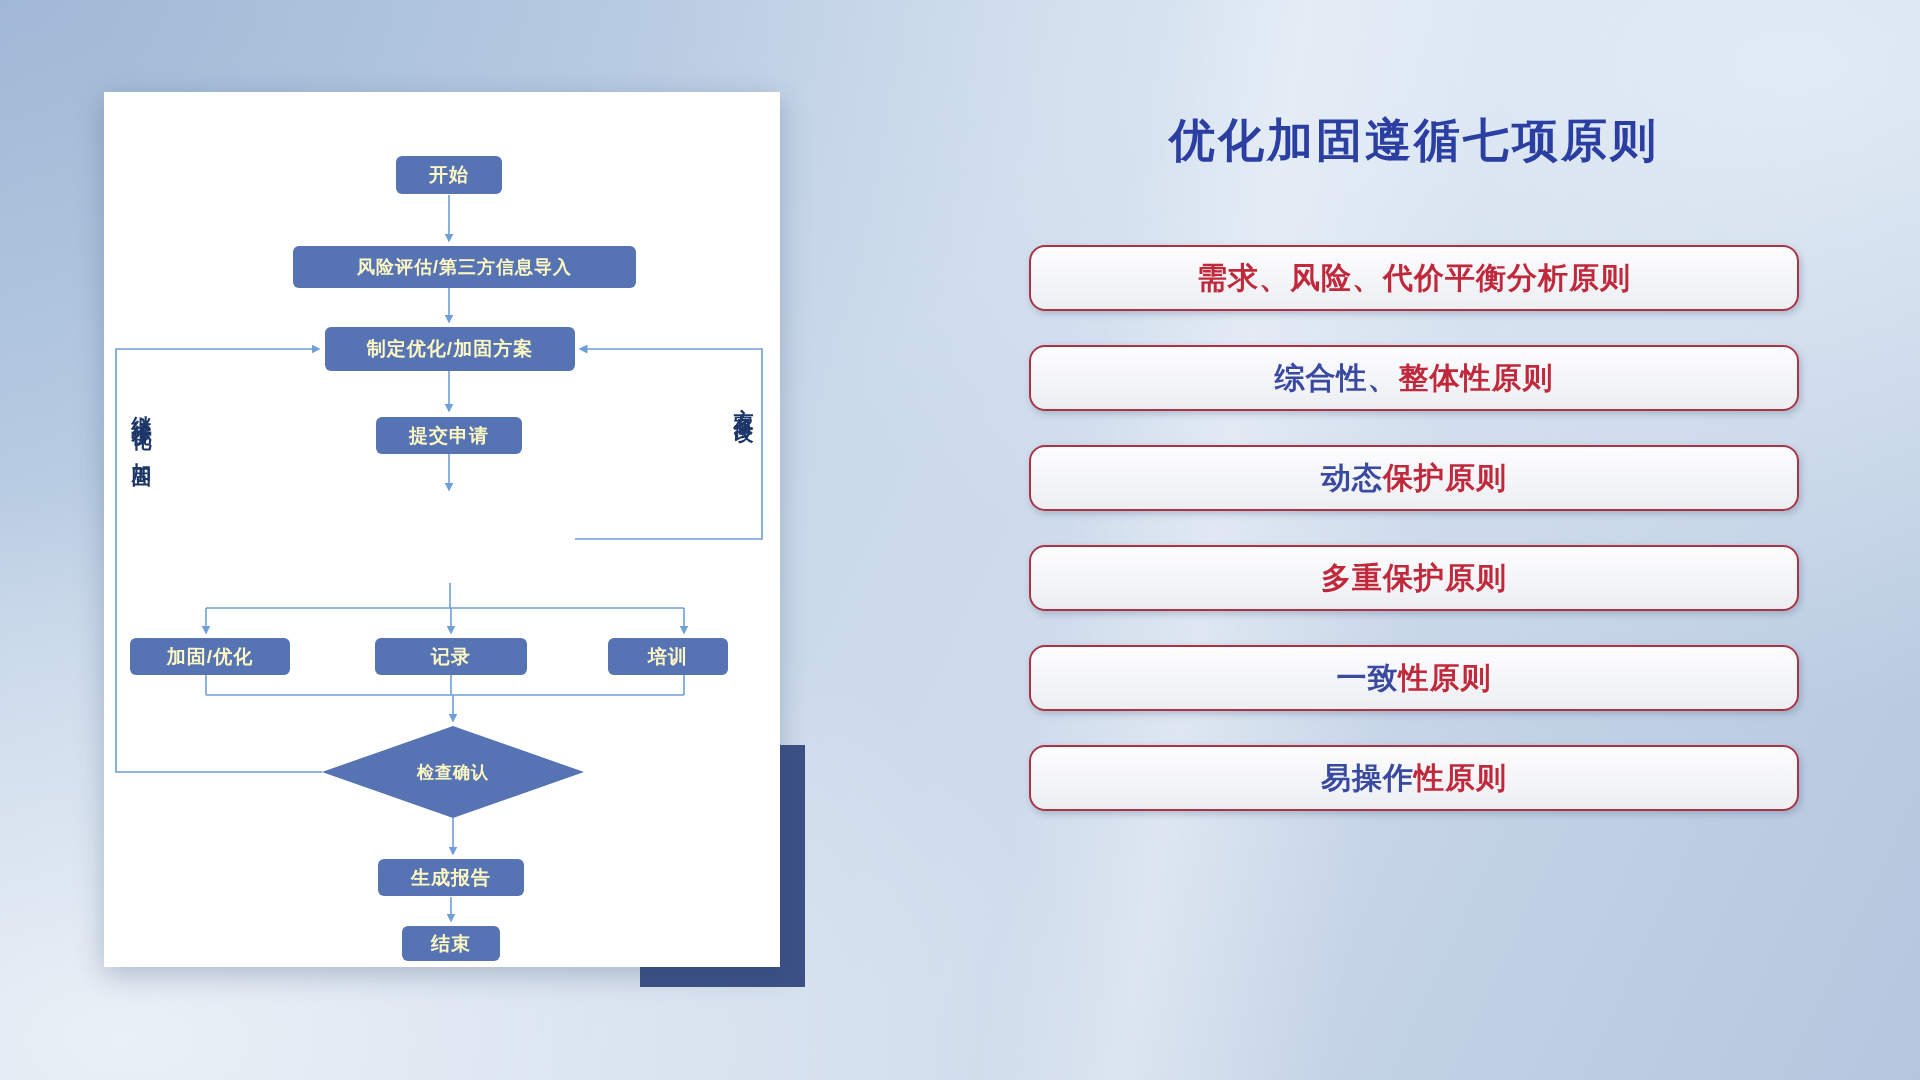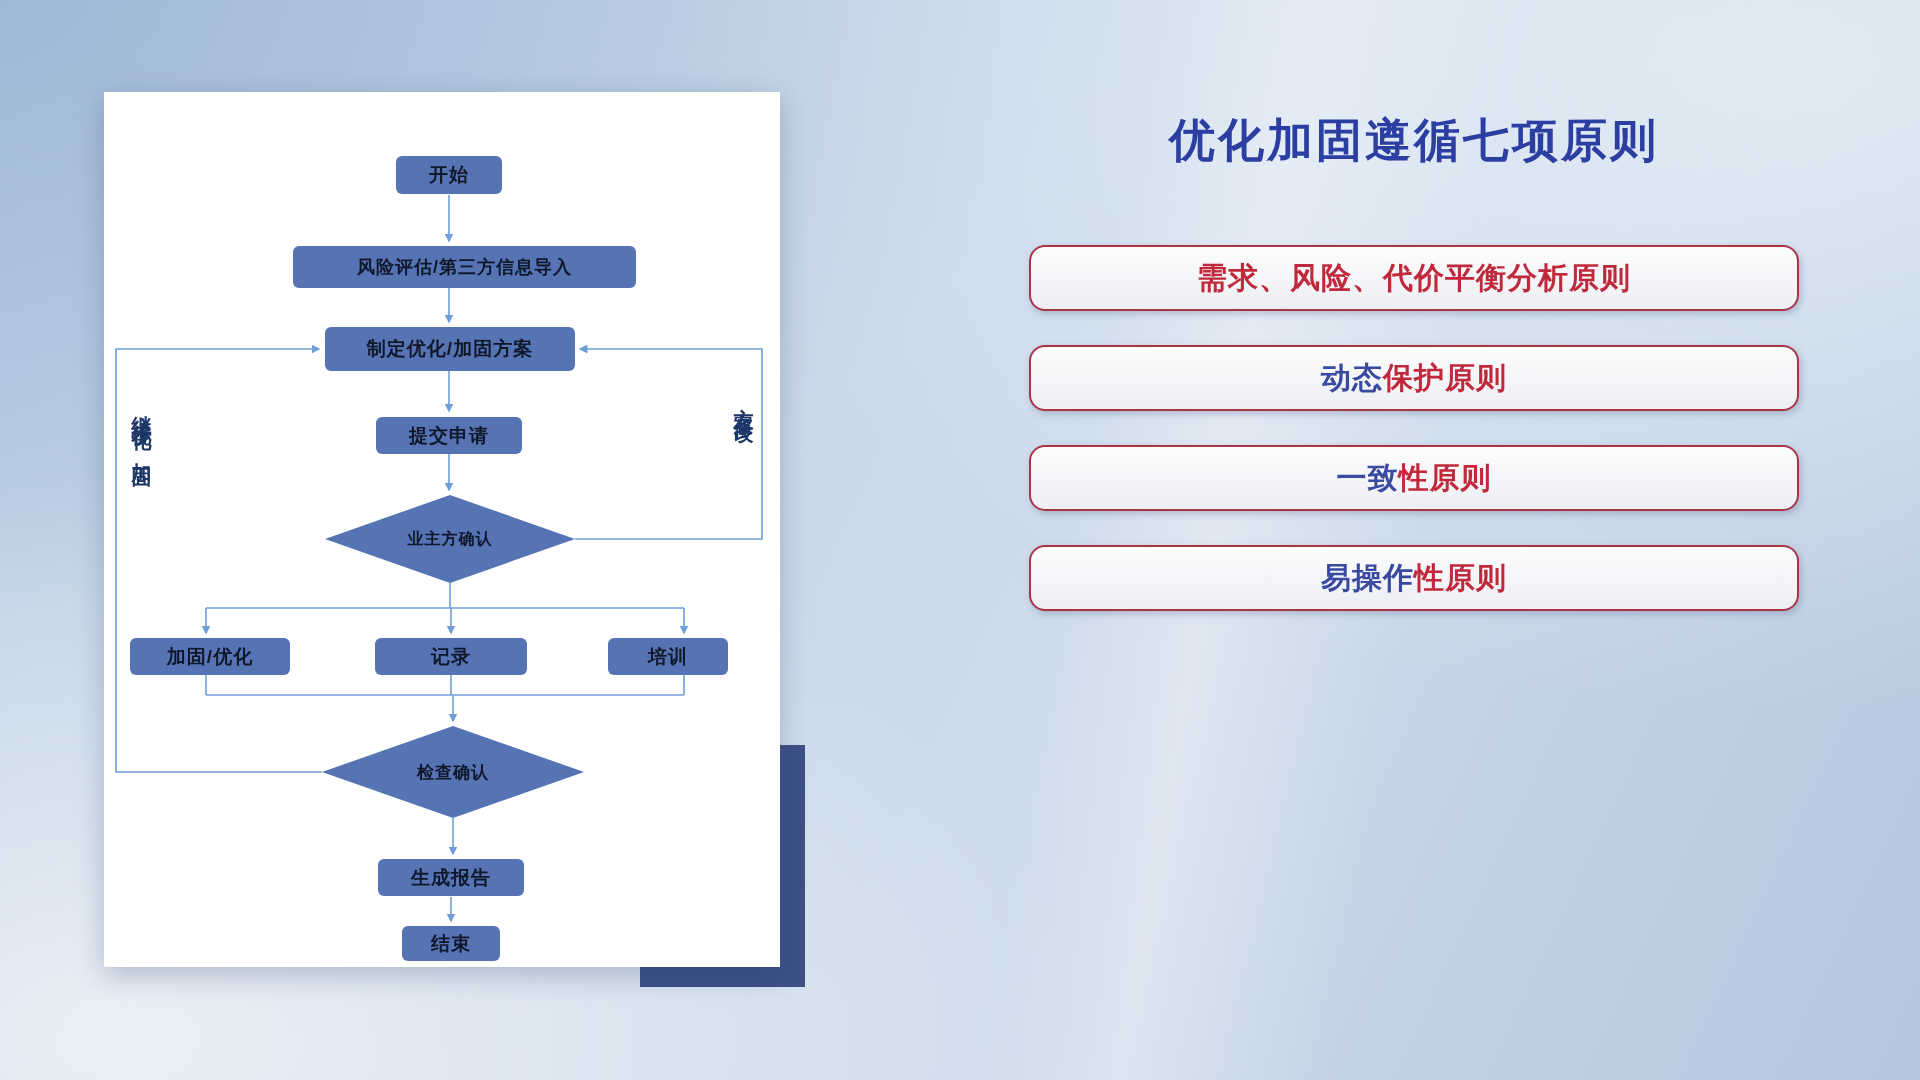--- a/index.html
+++ b/index.html
@@ -18,21 +18,21 @@
   
   .card-shadow { position:absolute; left:640px; top:745px; width:165px; height:242px;
     background:var(--card-shadow-navy,#3d5186); }
   .flow-card { position:absolute; left:104px; top:92px; width:676px; height:875px;
     background:#ffffff; box-shadow:0 8px 26px rgba(40,60,100,.28); }
 
   .connectors { position:absolute; left:0; top:0; width:676px; height:875px; }
   .connectors polyline { fill:none; stroke:var(--connector-blue,#6f9fd8); stroke-width:1.6; }
   .connectors .ah { fill:var(--connector-blue,#6f9fd8); }
 
-  .node { position:absolute; background:var(--node-blue,#5673b4); color:#0f172a;
+  .node { position:absolute; background:var(--node-blue,#5673b4); color:#fef9c3;
     font-weight:bold; font-size:19px; display:flex; align-items:center; justify-content:center;
     border-radius:6px; letter-spacing:1px; }
   .diamond { clip-path:polygon(50% 0,100% 50%,50% 100%,0 50%); border-radius:0; font-size:16px; }
 
   .n-start   { left:292px; top:64px;  width:106px; height:38px; }
   .n-risk    { left:189px; top:154px; width:343px; height:42px; font-size:18px; }
   .n-plan    { left:221px; top:235px; width:250px; height:44px; }
   .n-submit  { left:272px; top:325px; width:146px; height:37px; }
   .n-owner   { left:221px; top:403px; width:250px; height:88px; }
   .n-harden  { left:26px;  top:546px; width:160px; height:37px; }
@@ -103,41 +103,47 @@
 
       <polyline points="471,447 658,447 658,257 476,257" marker-end="url(#ah)"></polyline>
 
       <polyline points="218,680 12,680 12,257 215,257" marker-end="url(#ah)"></polyline>
     </svg>
 
     <div class="node n-start">开始</div>
     <div class="node n-risk">风险评估/第三方信息导入</div>
     <div class="node n-plan">制定优化/加固方案</div>
     <div class="node n-submit">提交申请</div>
-    <div class="node diamond n-owner">业主方确认</div>
     <div class="node n-harden">加固/优化</div>
     <div class="node n-record">记录</div>
     <div class="node n-train">培训</div>
     <div class="node diamond n-check">检查确认</div>
     <div class="node n-report">生成报告</div>
     <div class="node n-end">结束</div>
 
     <div class="vlabel vlabel-left">继续优化/加固</div>
     <div class="vlabel vlabel-right">方案修改</div>
   </div>
 
   <div class="panel-title">优化加固遵循七项原则</div>
 
   <div class="principles" id="principles">
       <div class="principle">
         <span style="color: rgb(192, 41, 60);">需求、风险、代价平衡分析原则</span>
       </div>
       <div class="principle">
+        <span style="color: rgb(58, 74, 160);">综合性、</span>
+        <span style="color: rgb(192, 41, 60);">整体性原则</span>
+      </div>
+      <div class="principle">
         <span style="color: rgb(58, 74, 160);">动态</span>
         <span style="color: rgb(192, 41, 60);">保护原则</span>
+      </div>
+      <div class="principle">
+        <span style="color: rgb(192, 41, 60);">多重保护原则</span>
       </div>
       <div class="principle">
         <span style="color: rgb(58, 74, 160);">一致</span>
         <span style="color: rgb(192, 41, 60);">性原则</span>
       </div>
       <div class="principle">
         <span style="color: rgb(58, 74, 160);">易操作</span>
         <span style="color: rgb(192, 41, 60);">性原则</span>
       </div>
     </div>

